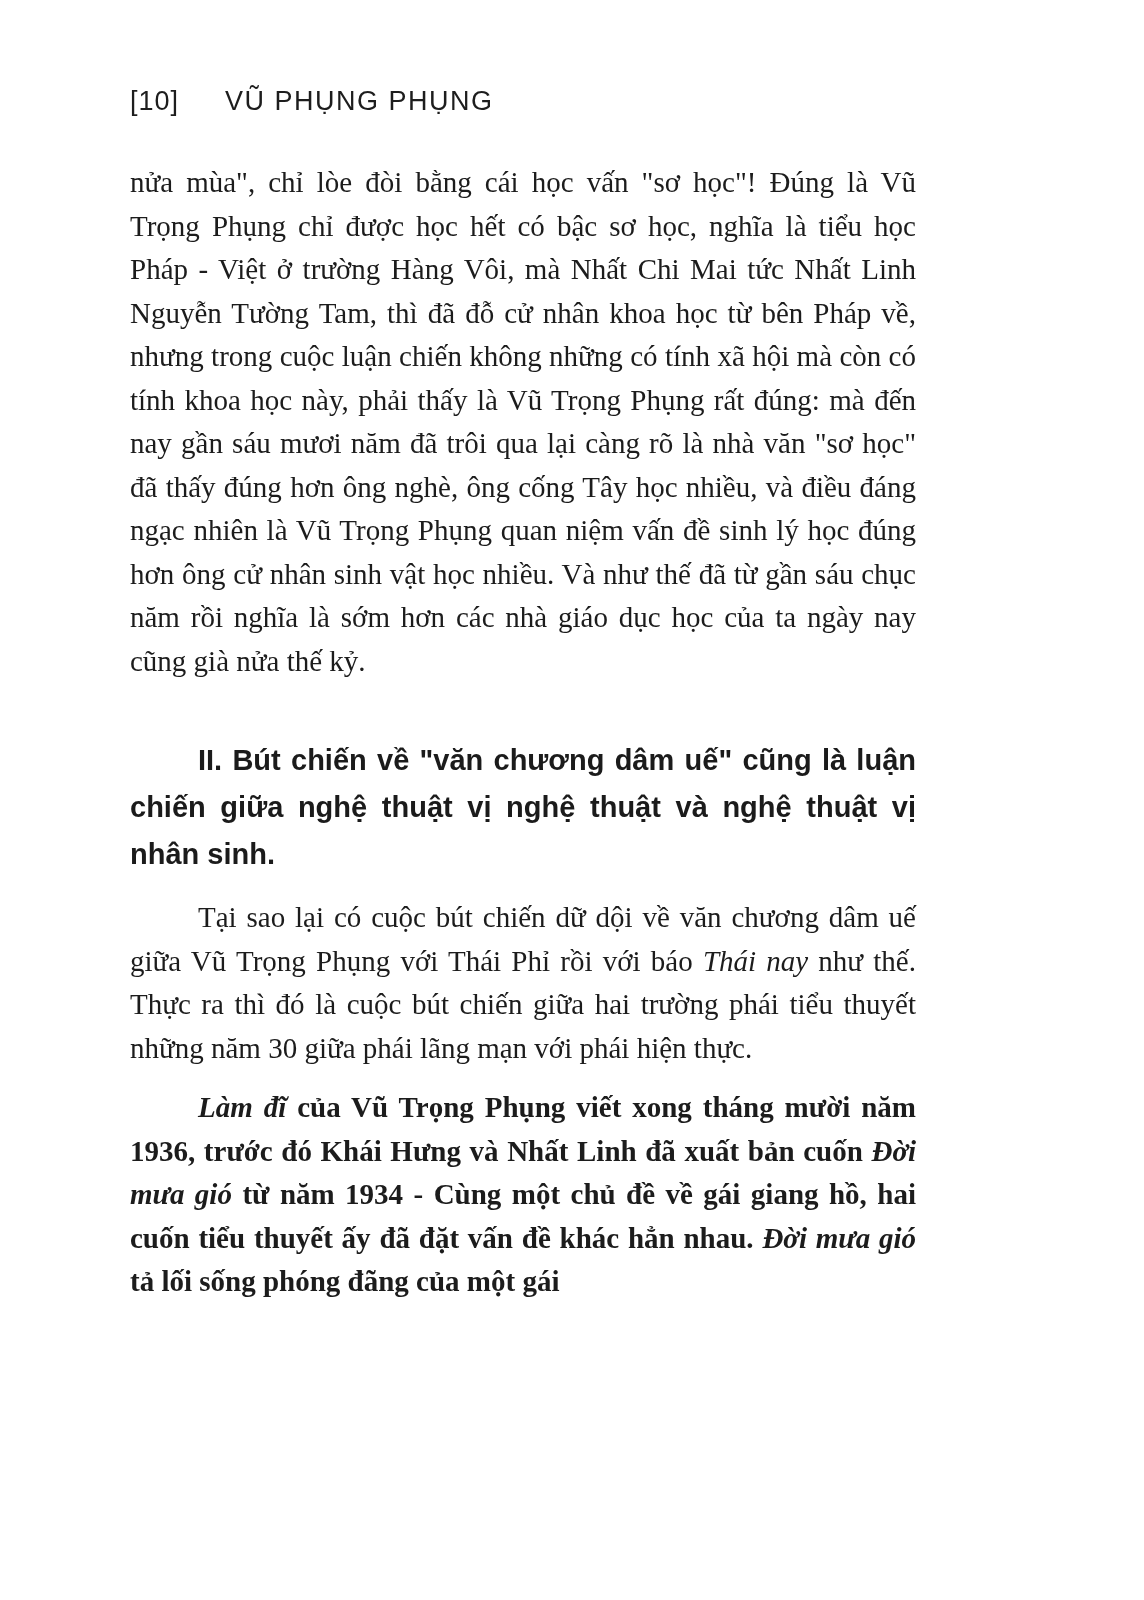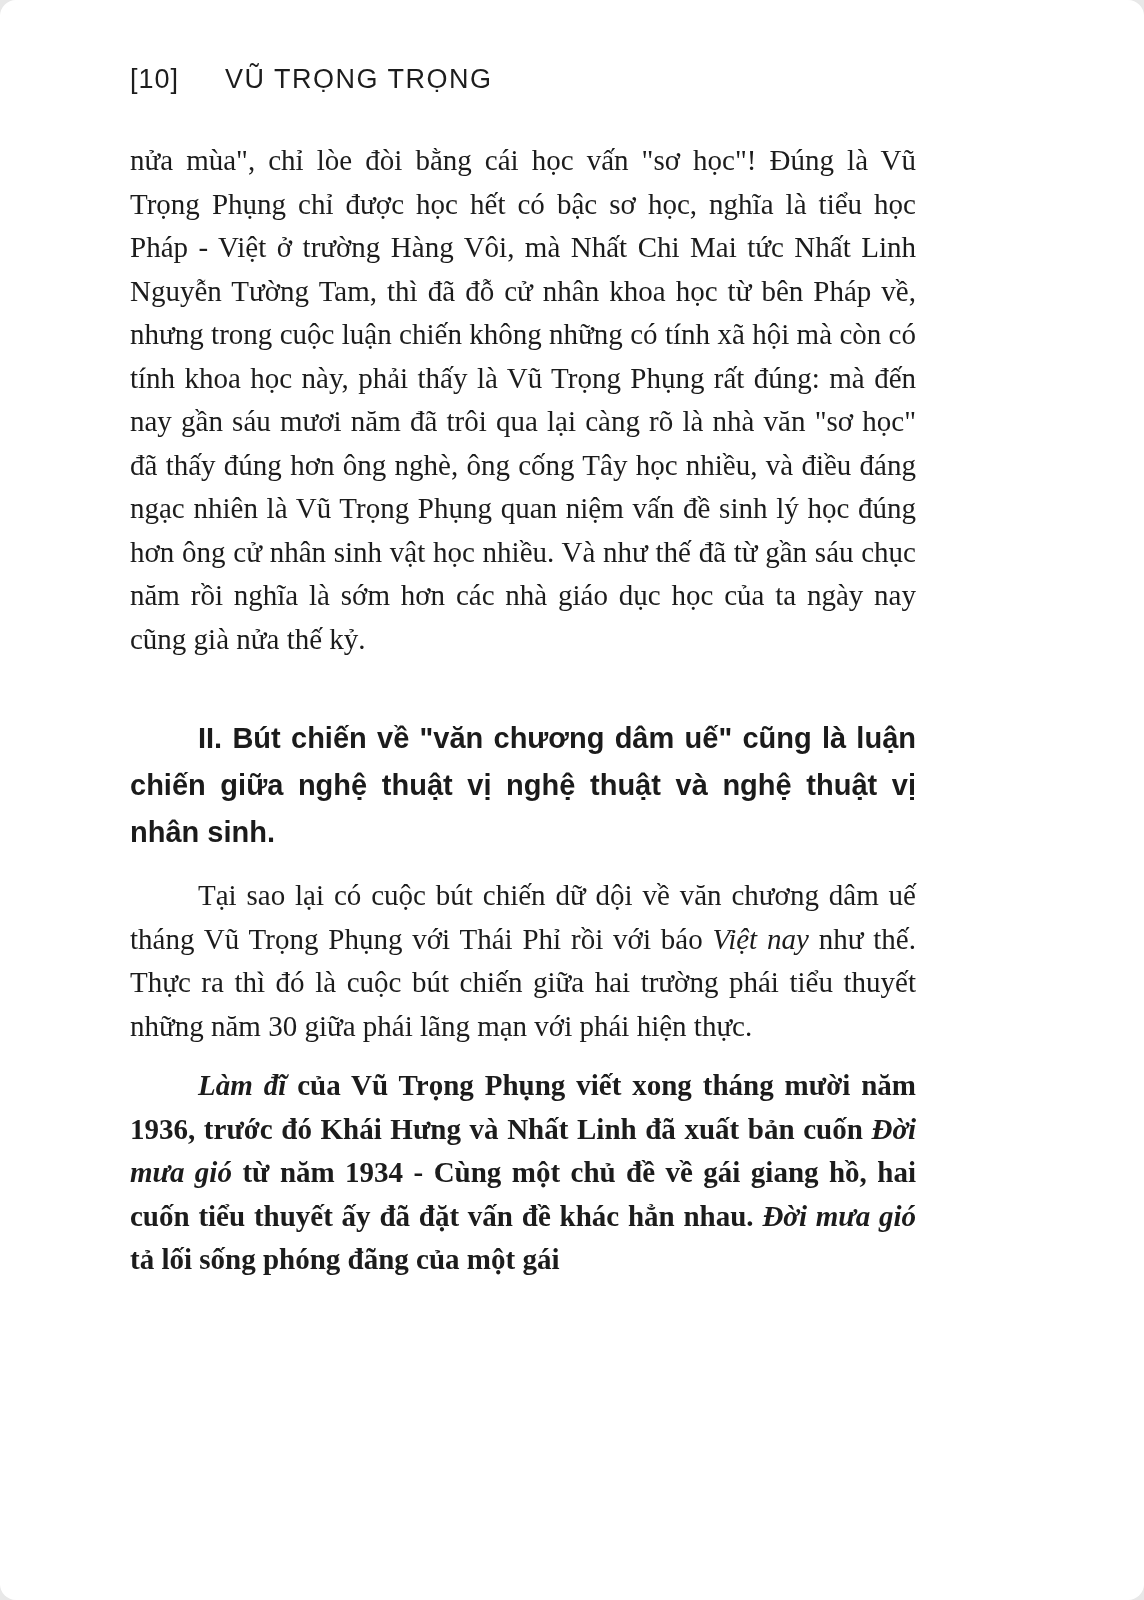--- a/index.html
+++ b/index.html
@@ -7,23 +7,22 @@
     padding: 0;
     background: #e8e8e8;
   }
   .page {
     position: relative;
     width: 1144px;
     height: 1600px;
     margin: 0 auto;
     background: #ffffff;
     box-sizing: border-box;
-    padding: 64px 228px 60px 130px;
+    padding: 86px 228px 60px 130px;
     overflow: hidden;
-    border-radius: 16px;
   }
   .running-head {
     display: flex;
     align-items: baseline;
     font-family: "Liberation Sans", "DejaVu Sans", sans-serif;
     font-size: 27px;
     color: #1d1d1d;
   }
   .page-num {
     margin-right: 46px;
@@ -70,28 +69,28 @@
     font-style: italic;
   }
 </style>
 </head>
 <body>
 
 <div class="page">
 
   <header class="running-head">
     <span class="page-num">[10]</span>
-    <span class="running-title">VŨ TRỌNG TRỌNG</span>
+    <span class="running-title">VŨ PHỤNG PHỤNG</span>
   </header>
 
   <main class="body-text">
 
     <p class="para first">nửa mùa", chỉ lòe đòi bằng cái học vấn "sơ học"! Đúng là Vũ Trọng Phụng chỉ được học hết có bậc sơ học, nghĩa là tiểu học Pháp - Việt ở trường Hàng Vôi, mà Nhất Chi Mai tức Nhất Linh Nguyễn Tường Tam, thì đã đỗ cử nhân khoa học từ bên Pháp về, nhưng trong cuộc luận chiến không những có tính xã hội mà còn có tính khoa học này, phải thấy là Vũ Trọng Phụng rất đúng: mà đến nay gần sáu mươi năm đã trôi qua lại càng rõ là nhà văn "sơ học" đã thấy đúng hơn ông nghè, ông cống Tây học nhiều, và điều đáng ngạc nhiên là Vũ Trọng Phụng quan niệm vấn đề sinh lý học đúng hơn ông cử nhân sinh vật học nhiều. Và như thế đã từ gần sáu chục năm rồi nghĩa là sớm hơn các nhà giáo dục học của ta ngày nay cũng già nửa thế kỷ.</p>
 
     <h2 class="section-heading">II. Bút chiến về "văn chương dâm uế" cũng là luận chiến giữa nghệ thuật vị nghệ thuật và nghệ thuật vị nhân sinh.</h2>
 
-    <p class="para indent after-heading"><span>Tại sao lại có cuộc bút chiến dữ dội về văn chương dâm uế tháng Vũ Trọng Phụng với Thái Phỉ rồi với báo </span><em class="book-title">Việt nay</em><span> như thế. Thực ra thì đó là cuộc bút chiến giữa hai trường phái tiểu thuyết những năm 30 giữa phái lãng mạn với phái hiện thực.</span></p>
+    <p class="para indent after-heading"><span>Tại sao lại có cuộc bút chiến dữ dội về văn chương dâm uế giữa Vũ Trọng Phụng với Thái Phỉ rồi với báo </span><em class="book-title">Thái nay</em><span> như thế. Thực ra thì đó là cuộc bút chiến giữa hai trường phái tiểu thuyết những năm 30 giữa phái lãng mạn với phái hiện thực.</span></p>
 
     <p class="para indent spaced"><em class="book-title">Làm đĩ</em><span> của Vũ Trọng Phụng viết xong tháng mười năm 1936, trước đó Khái Hưng và Nhất Linh đã xuất bản cuốn </span><em class="book-title">Đời mưa gió</em><span> từ năm 1934 - Cùng một chủ đề về gái giang hồ, hai cuốn tiểu thuyết ấy đã đặt vấn đề khác hẳn nhau. </span><em class="book-title">Đời mưa gió</em><span> tả lối sống phóng đãng của một gái</span></p>
 
   </main>
 
 </div>
 
 </body></html>

